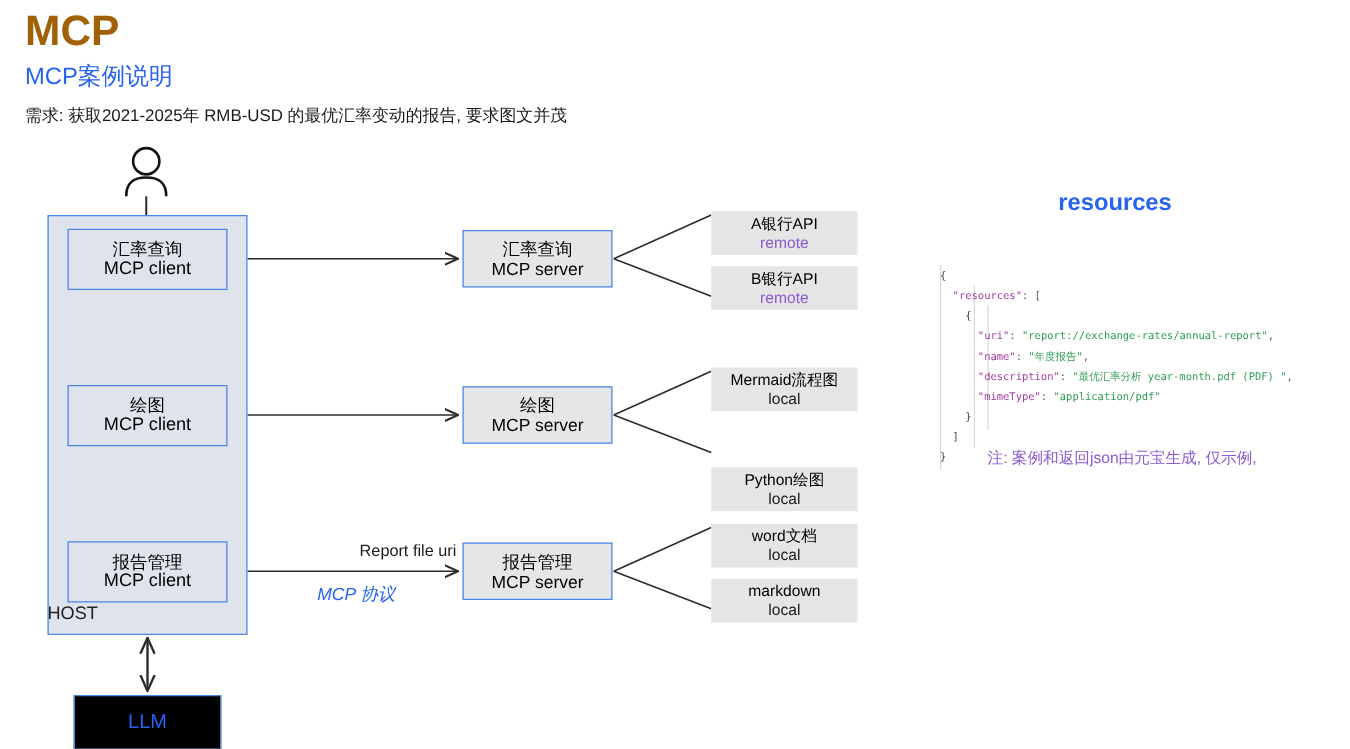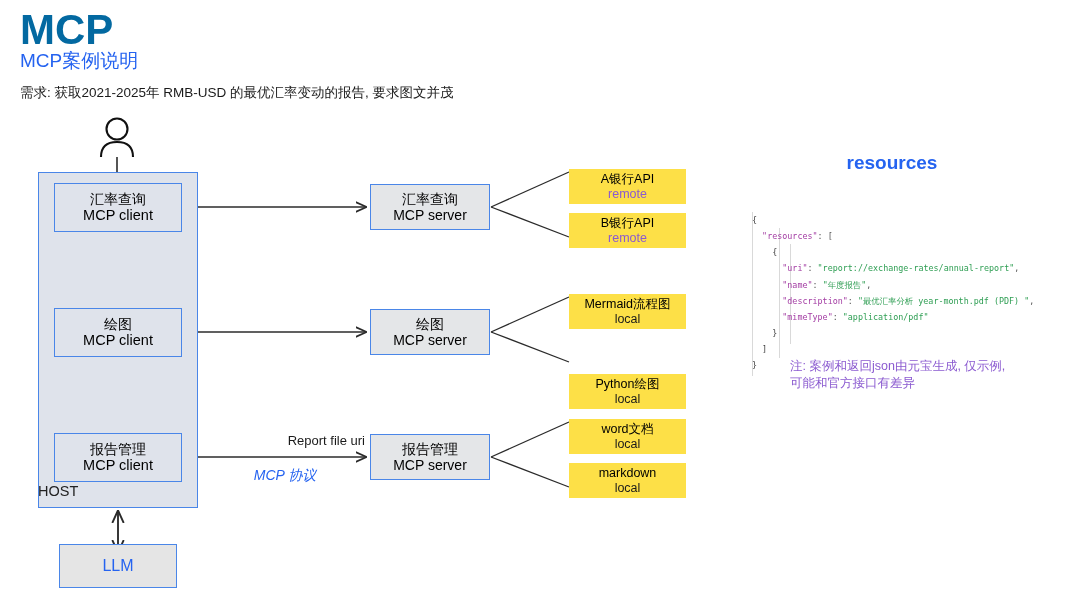--- a/index.html
+++ b/index.html
@@ -13,23 +13,23 @@
     position: relative;
     overflow: hidden;
     font-family: "Liberation Sans", "DejaVu Sans", sans-serif;
     color: #000000;
   }
   .abs { position: absolute; }
 
   
   #title-mcp {
     left: 20px; top: 6px;
-    font-size: 42px;
+    font-size: 34px;
     font-weight: bold;
-    color: #0369a1;
+    color: #a16207;
     letter-spacing: 0px;
   }
   #subtitle {
     left: 20px; top: 48px;
     font-size: 19px;
     color: #2563f0;
   }
   #requirement {
     left: 20px; top: 84px;
     font-size: 13.5px;
@@ -72,37 +72,37 @@
     box-sizing: border-box;
     display: flex;
     flex-direction: column;
     align-items: center;
     justify-content: center;
     line-height: 1.16;
     font-size: 14px;
   }
   .res-box {
     width: 117px; height: 35px;
-    background: #fde047;
+    background: #e5e5e5;
     box-sizing: border-box;
     display: flex;
     flex-direction: column;
     align-items: center;
     justify-content: center;
     line-height: 1.18;
     font-size: 12.5px;
   }
   .res-box .sub { font-size: 12.5px; }
   .sub-remote { color: #8b5ad0; }
   .sub-local { color: #1a1a1a; }
 
   .llm-box {
-    left: 59px; top: 544px;
+    left: 59px; top: 556px;
     width: 118px; height: 44px;
-    background: #e5e5e5;
+    background: #000000;
     border: 1.6px solid #4a86e8;
     box-sizing: border-box;
     display: flex;
     align-items: center;
     justify-content: center;
     color: #2563f0;
     font-size: 16px;
   }
 
   
@@ -278,14 +278,13 @@
       <span class="key">"uri"</span><span class="punc">: </span><span class="str">"report://exchange-rates/annual-report"</span><span class="punc">,</span>
       <span class="key">"name"</span><span class="punc">: </span><span class="str">"年度报告"</span><span class="punc">,</span>
       <span class="key">"description"</span><span class="punc">: </span><span class="str">"最优汇率分析 year-month.pdf (PDF) "</span><span class="punc">,</span>
       <span class="key">"mimeType"</span><span class="punc">: </span><span class="str">"application/pdf"</span>
     <span class="brace">}</span>
   <span class="brace">]</span>
 <span class="brace">}</span></div>
 
 <div class="abs" id="note">
   <div>注: 案例和返回json由元宝生成, 仅示例,</div>
-  <div>可能和官方接口有差异</div>
 </div>
 
 </body></html>

